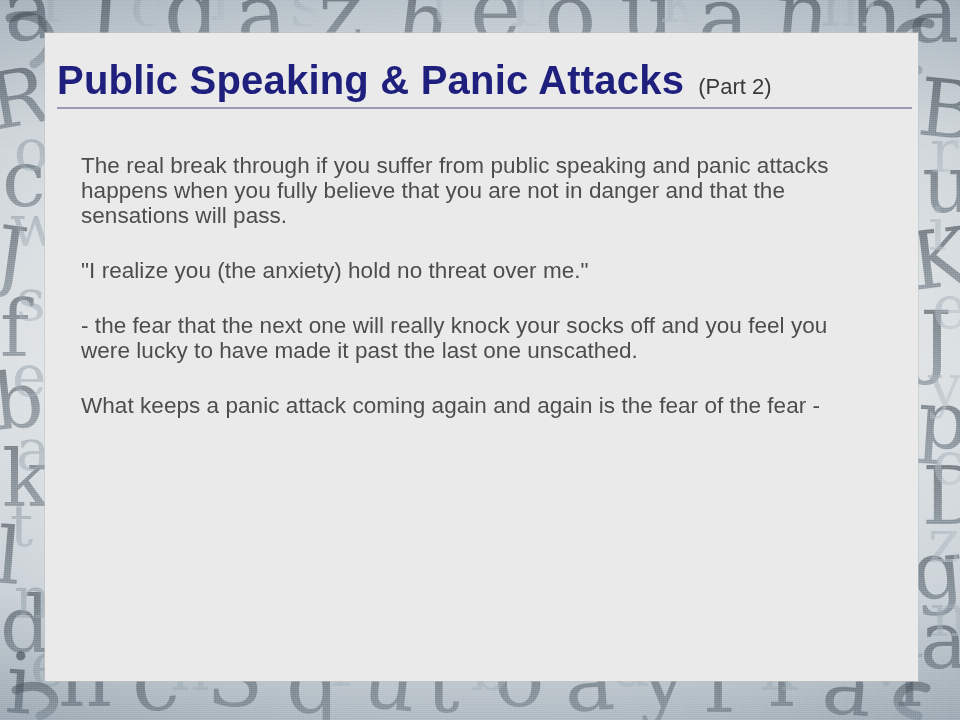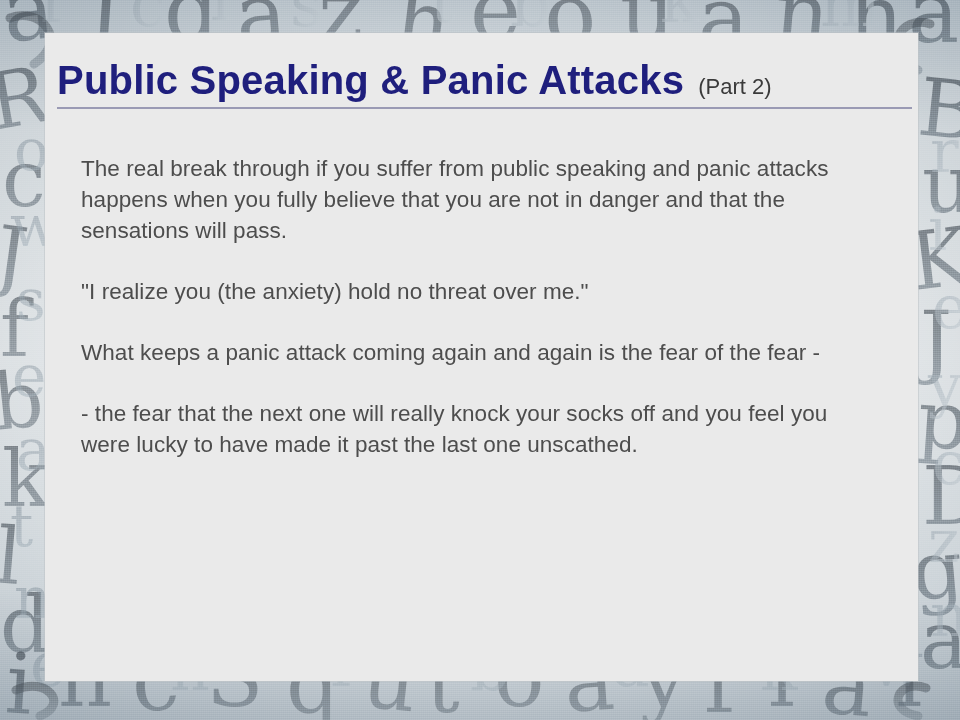--- a/index.html
+++ b/index.html
@@ -100,21 +100,21 @@
   
   .body {
     position: absolute;
     left: 36px;
     top: 120px;
     width: 775px;
   }
 
   .para {
     font-size: 22.5px;
-    line-height: 31px;
+    line-height: 25px;
     color: #4d4d4d;
     margin-bottom: 30px;
     letter-spacing: 0.05px;
   }
 
   .para:last-child { margin-bottom: 0; }
 
   .para.quote { margin-bottom: 30px; }
 </style>
 </head>
@@ -244,18 +244,18 @@
 
   <div class="panel">
 
     <div class="title-block">
       <span class="title-main">Public Speaking &amp; Panic Attacks</span><span class="title-sub">(Part 2)</span>
     </div>
 
     <div class="body">
       <p class="para">The real break through if you suffer from public speaking and panic attacks happens when you fully believe that you are not in danger and that the sensations will pass.</p>
       <p class="para quote">"I realize you (the anxiety) hold no threat over me."</p>
+      <p class="para">- the fear that the next one will really knock your socks off and you feel you were lucky to have made it past the last one unscathed.</p>
       <p class="para">What keeps a panic attack coming again and again is the fear of the fear -</p>
-      <p class="para">- the fear that the next one will really knock your socks off and you feel you were lucky to have made it past the last one unscathed.</p>
     </div>
 
   </div>
 </div>
 
 </body></html>

